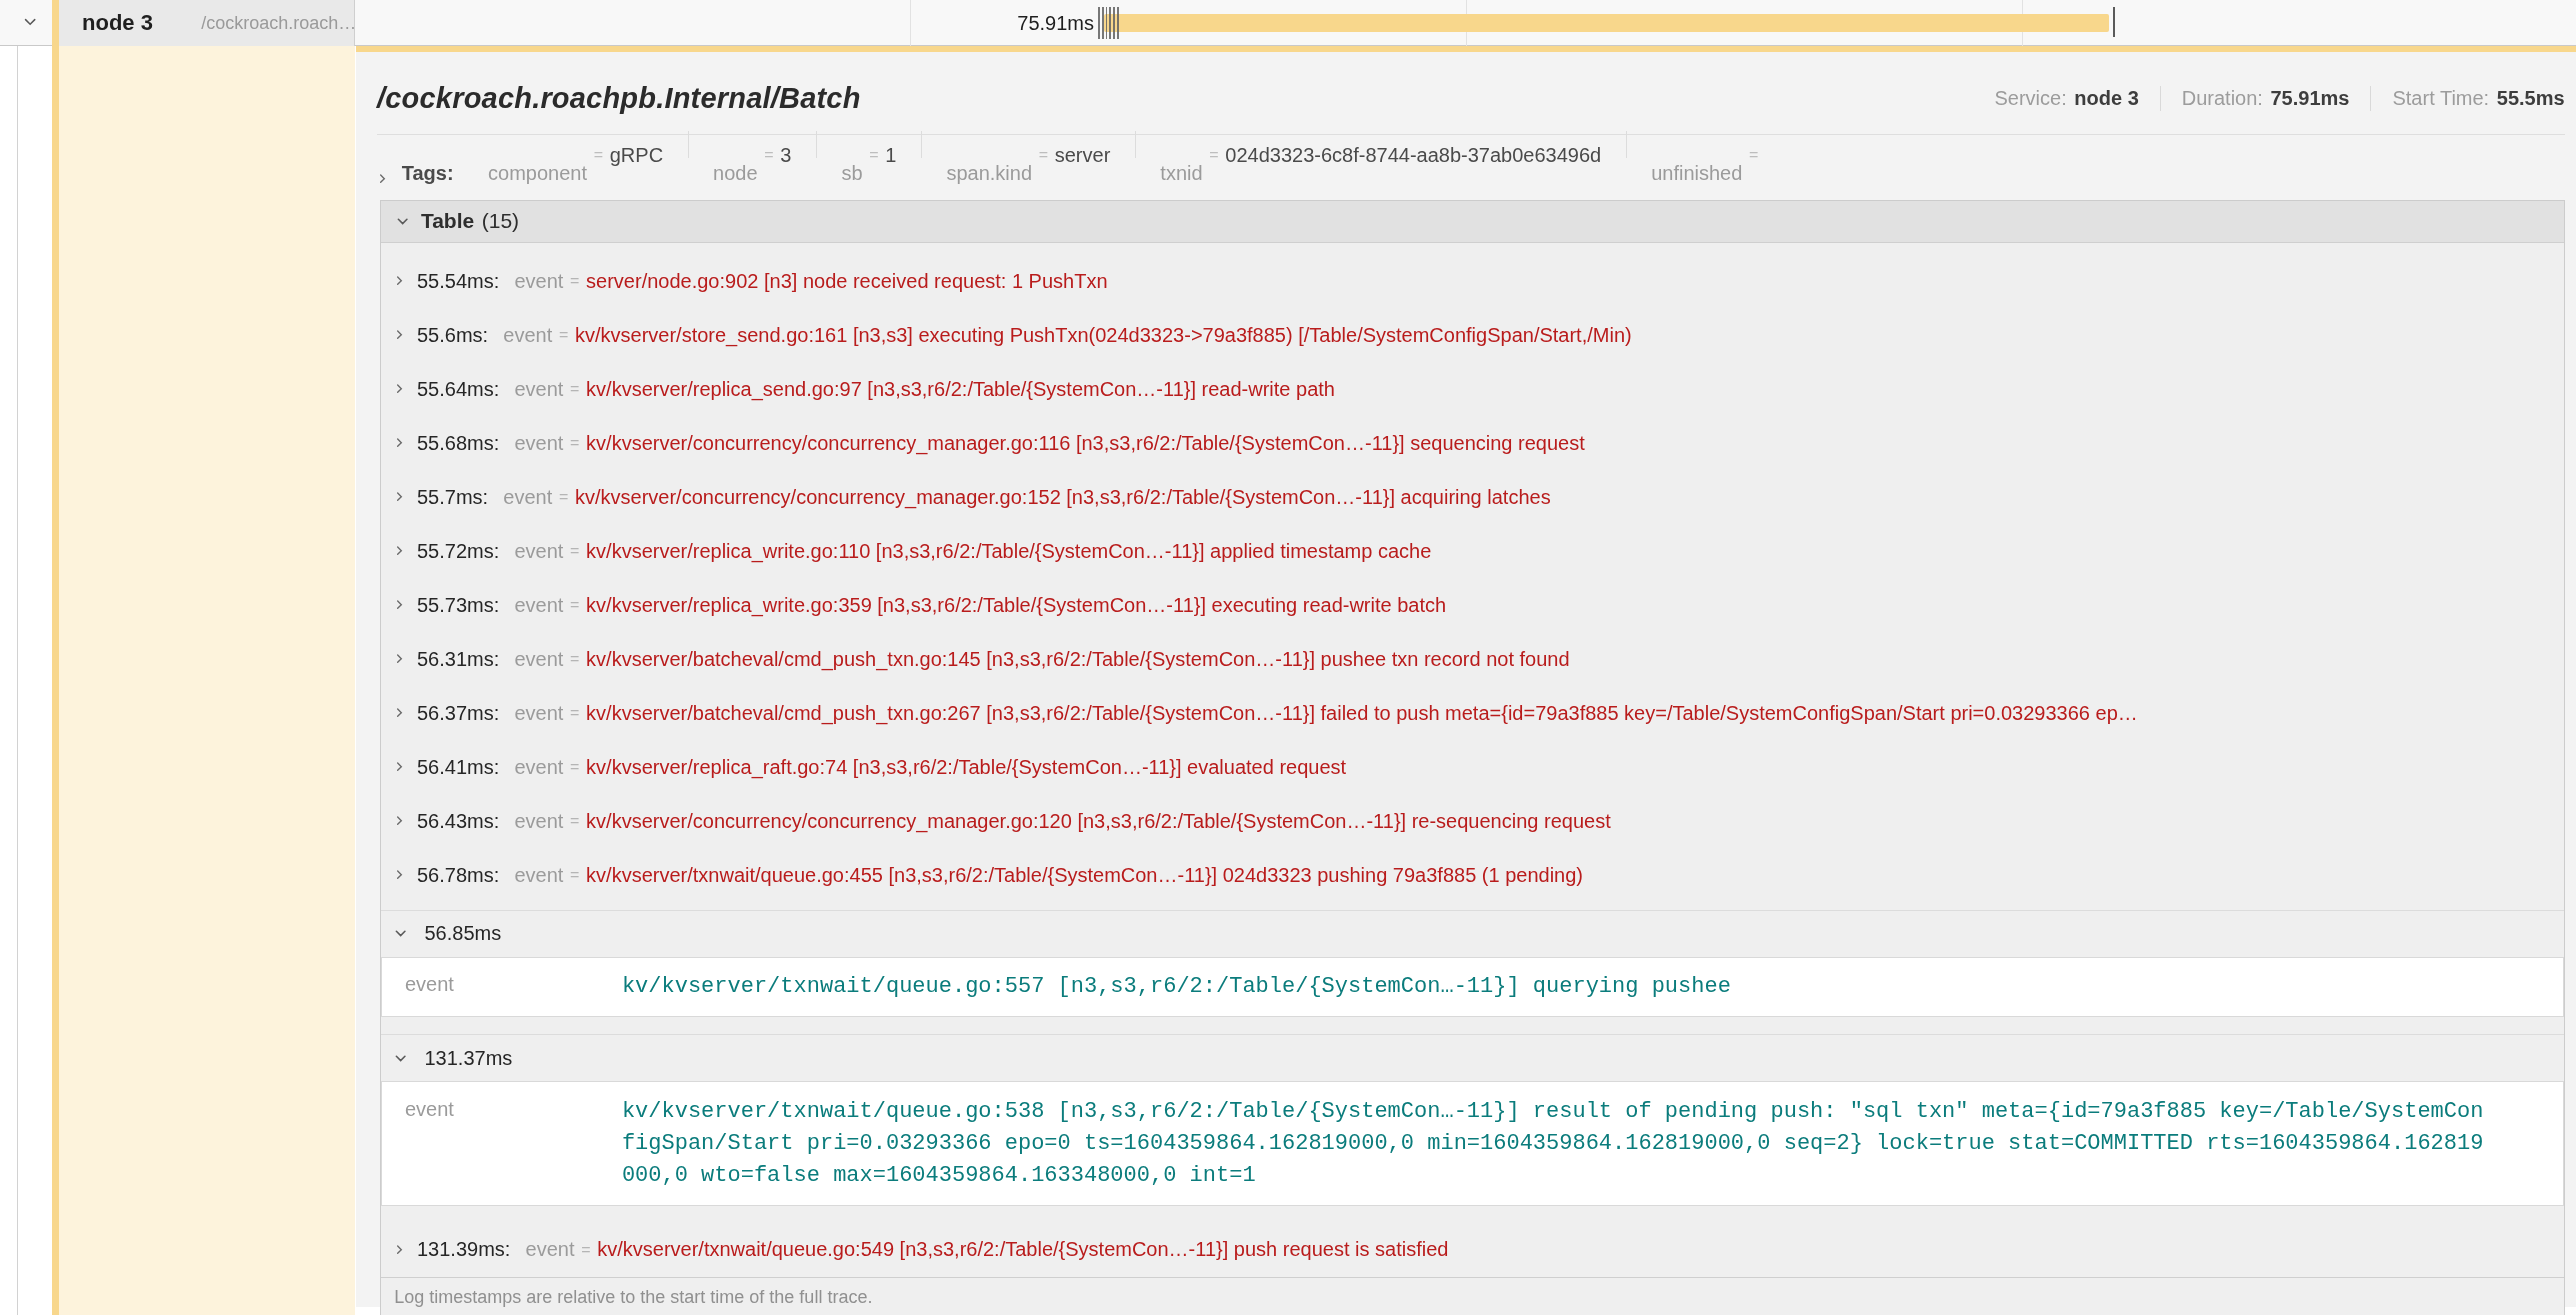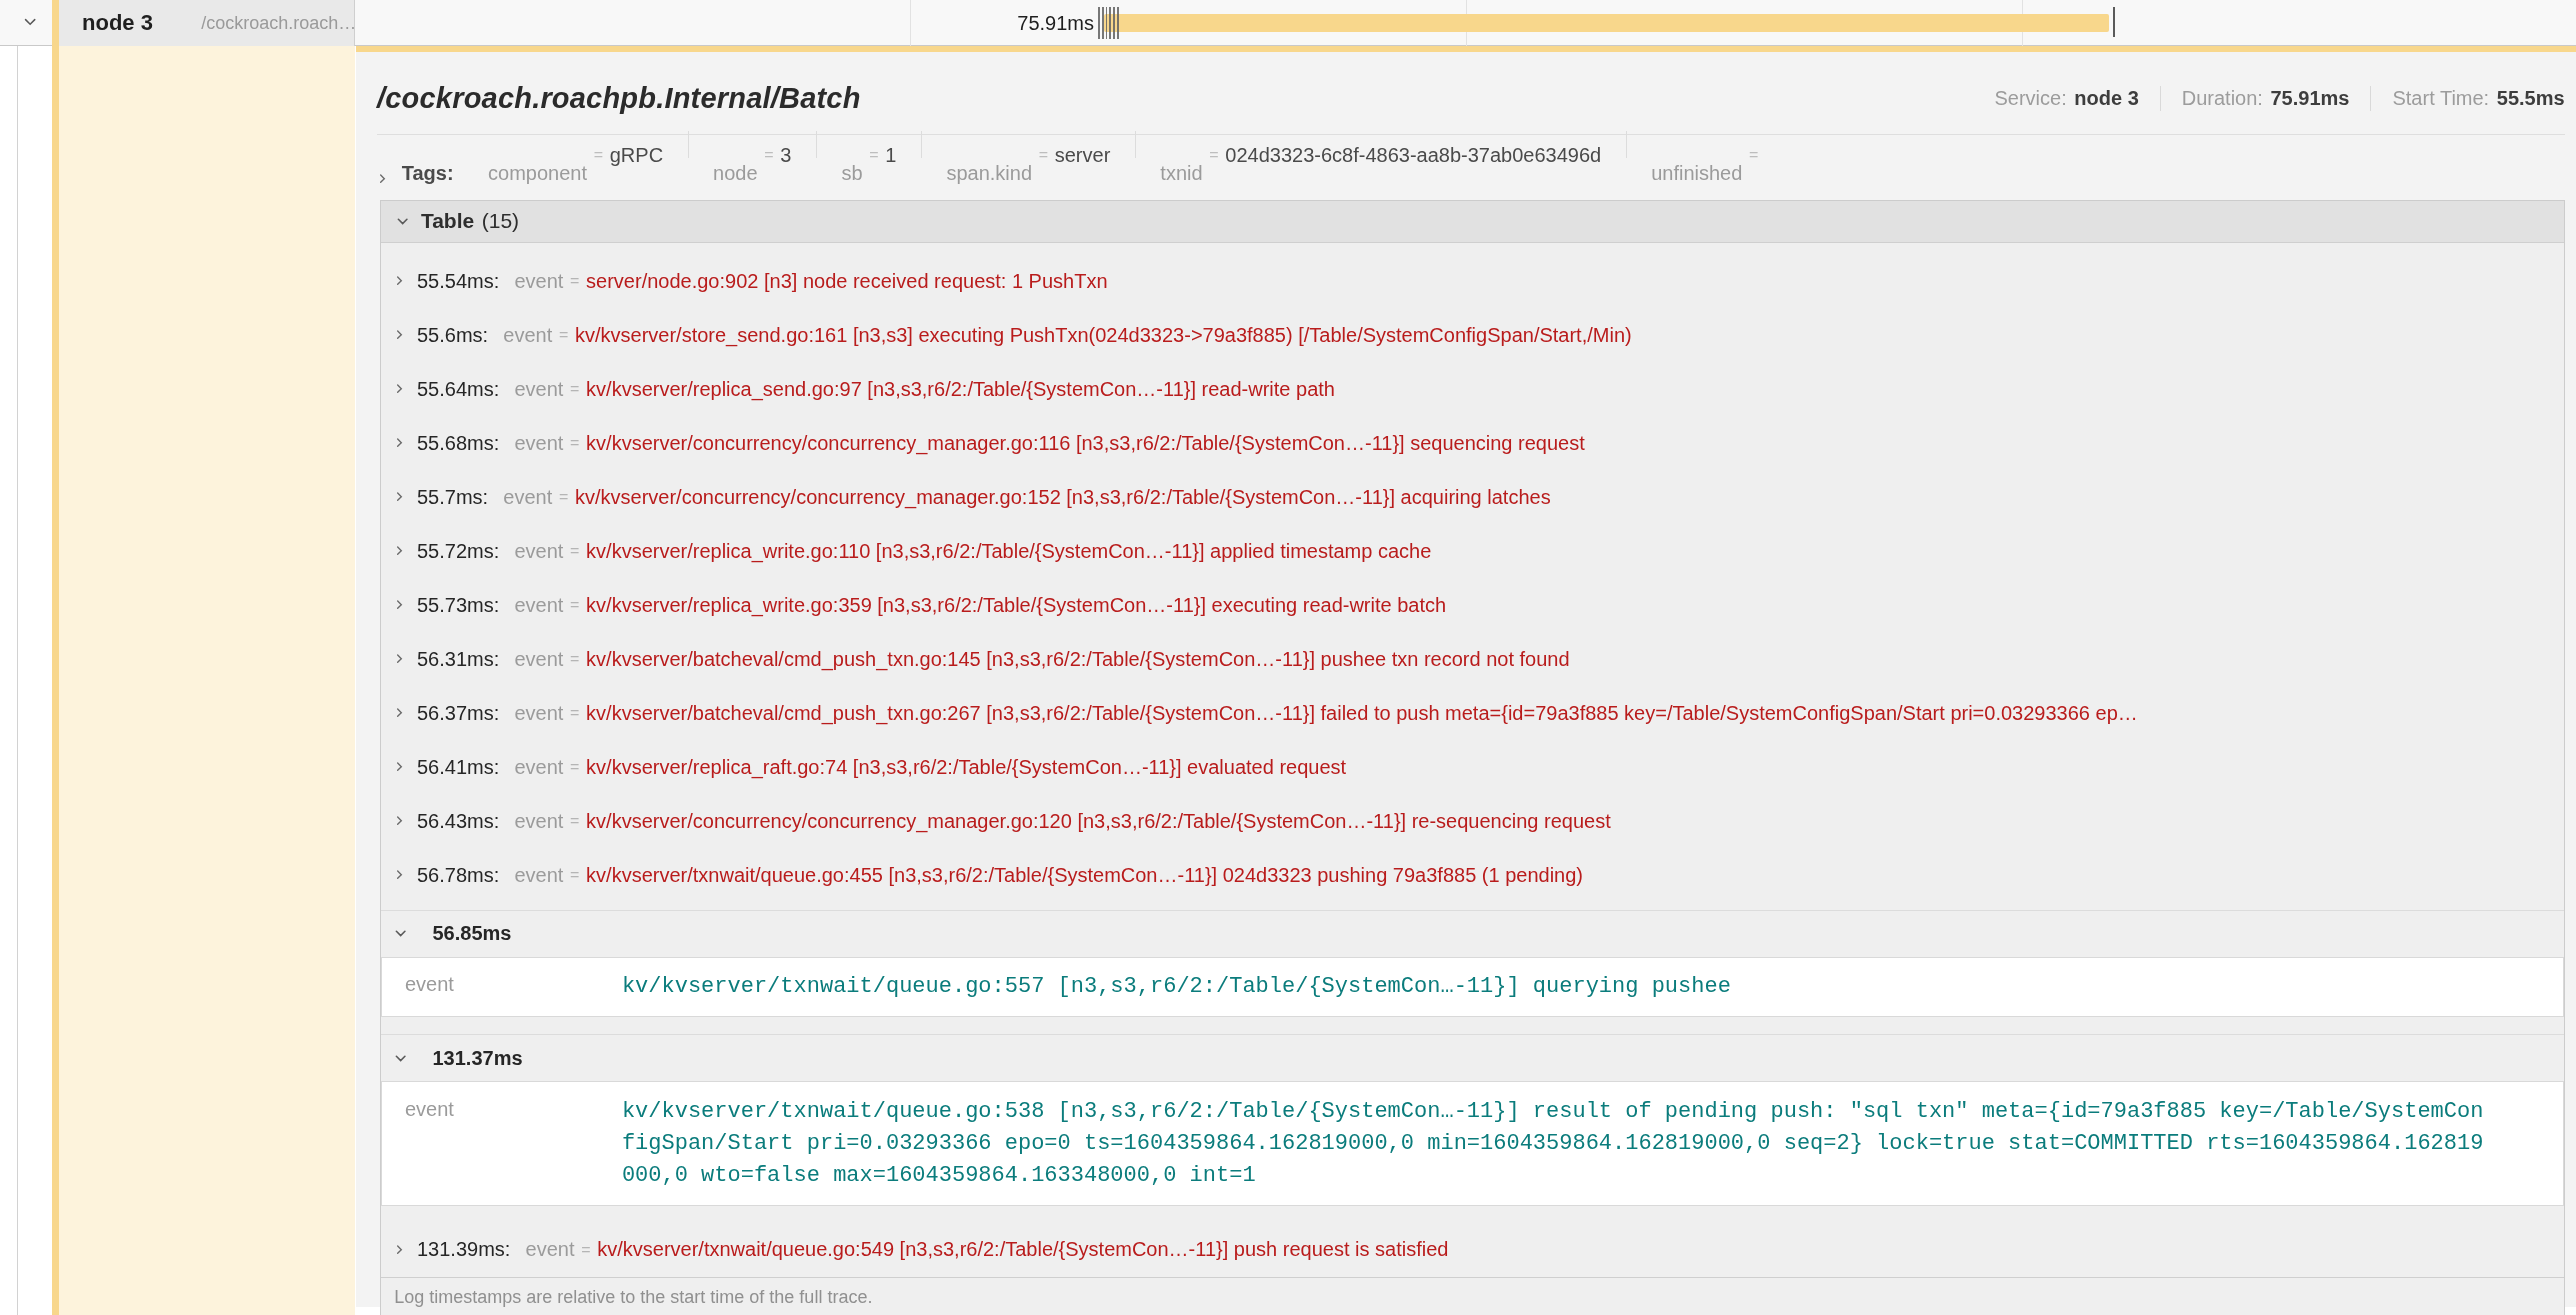--- a/index.html
+++ b/index.html
@@ -55,21 +55,21 @@
   .logs-rows { padding-top:11.4px; }
   .log-row { height:54px; display:flex; align-items:center; padding-left:13.3px; white-space:nowrap;
              overflow:hidden; font-size:20px; cursor:pointer; }
   .log-row .time { font-weight:400; color:#262626; margin:0 9.5px 0 11.4px; }
   .log-row .field { color:#9b9b9b; margin-left:5.7px; }
   .log-row .eq { color:#b5b5b5; font-size:16px; margin:0 6.7px; }
   .log-row .val { color:#b91c1c; overflow:hidden; text-overflow:ellipsis; }
 
   .log-exp { border-top:1px solid #dcdcdc; margin-top:7.6px; }
   .log-exp .exp-head { height:46px; display:flex; align-items:center; padding-left:13.3px; cursor:pointer; }
-  .log-exp .exp-head .time { font-size:20px; font-weight:700; color:#262626; margin-left:25px; }
+  .log-exp .exp-head .time { font-size:20px; font-weight:400; color:#262626; margin-left:17px; }
   .exp-card { background:#ffffff; border:1px solid #d9d9d9; display:flex; margin-bottom:17px; }
   .exp-card .cell-k { width:240px; flex:0 0 240px; padding:15.3px 0 15.3px 23px; font-size:20px; color:#9b9b9b; }
   .exp-card .cell-v { flex:1; padding:13.3px 67px 13.3px 0; font-family:"Liberation Mono", monospace;
                       font-size:22px; line-height:32px; color:#0b7c7c; word-break:break-all; }
 
   .logs-footer { border-top:1px solid #cfcfcf; height:40px; display:flex; align-items:center;
                  padding-left:13.3px; font-size:18px; color:#909090; }
 
   
   .chev { display:inline-block; width:13.3px; height:13.3px; flex:0 0 13.3px; }
@@ -150,21 +150,21 @@
           <span class="v">1</span>
         </span>
         <span class="tag-item">
           <span class="k">span.kind</span>
           <span class="eq">=</span>
           <span class="v">server</span>
         </span>
         <span class="tag-item">
           <span class="k">txnid</span>
           <span class="eq">=</span>
-          <span class="v">024d3323-6c8f-4863-aa8b-37ab0e63496d</span>
+          <span class="v">024d3323-6c8f-8744-aa8b-37ab0e63496d</span>
         </span>
         <span class="tag-item">
           <span class="k">unfinished</span>
           <span class="eq">=</span>
           <span class="v"></span>
         </span>
       </span>
   </div>
 
   <div class="logs-box">

